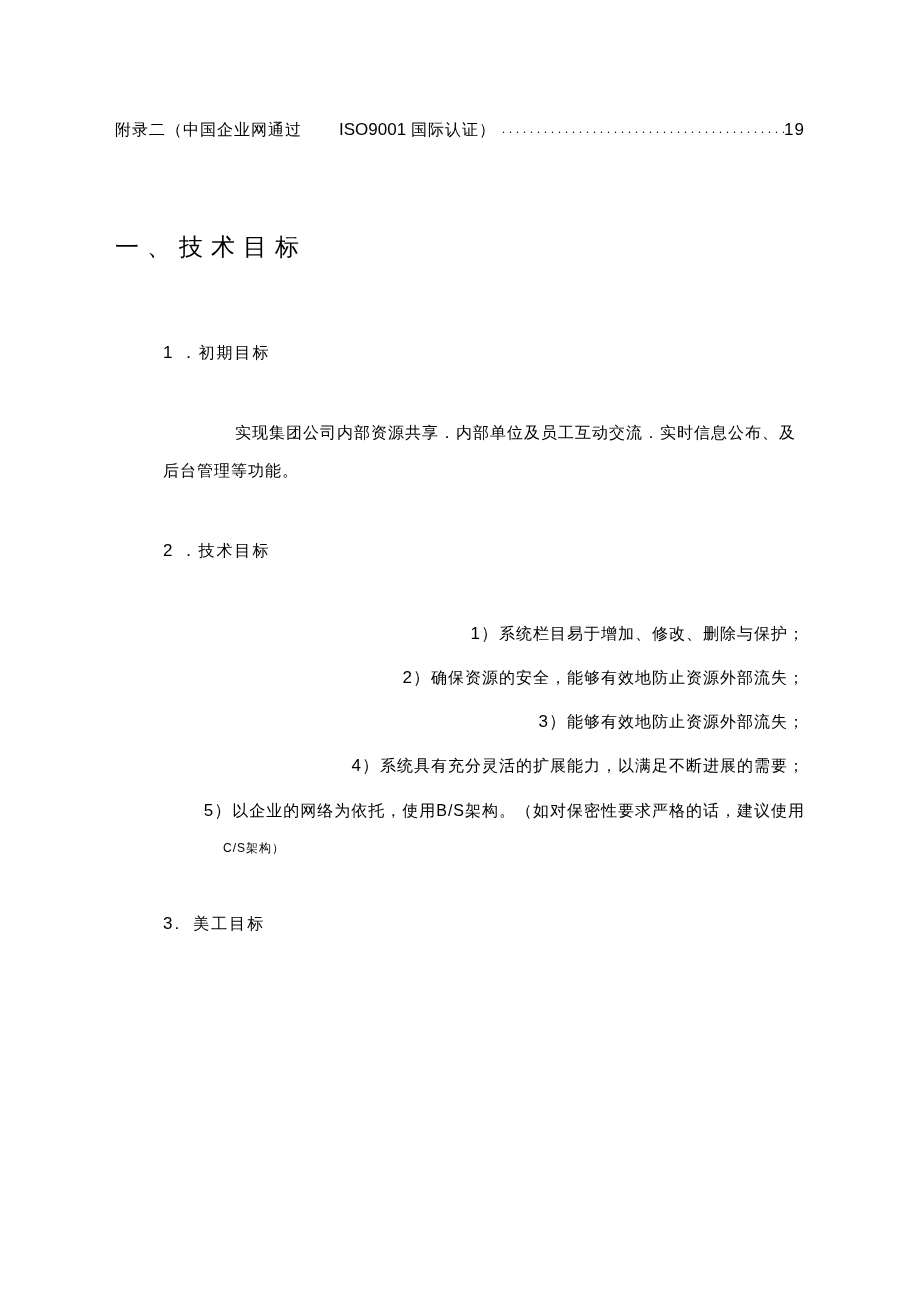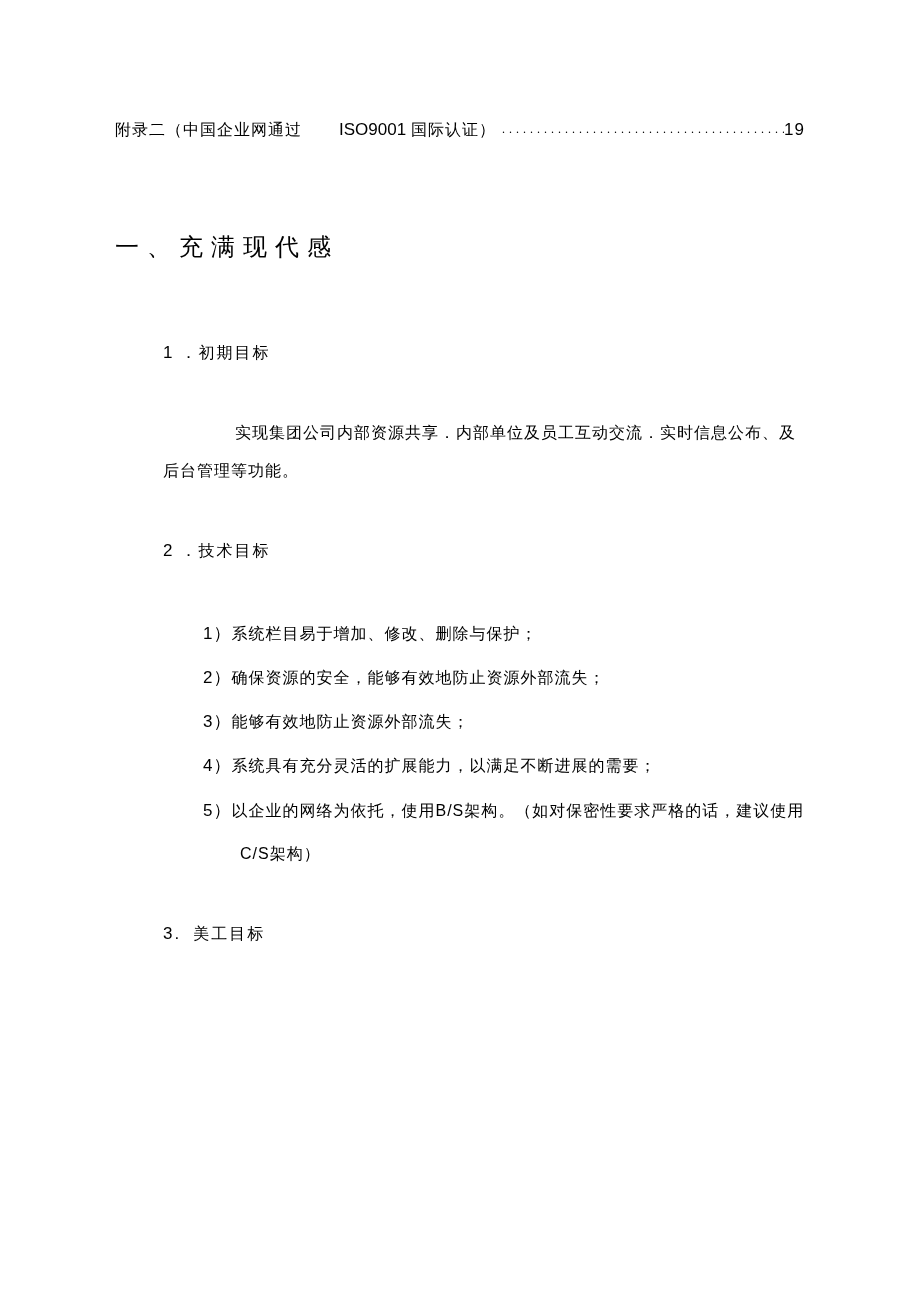--- a/index.html
+++ b/index.html
@@ -72,33 +72,34 @@
     }
     .list {
       margin: 0 0 50px 88px;
     }
     .list-item {
       font-size: 16px;
       line-height: 2.6;
       letter-spacing: 1px;
       padding-left: 38px;
       text-indent: -38px;
+      text-align: right;
     }
     .list-item .num {
       font-family: Arial, sans-serif;
       font-size: 17px;
     }
     .list-item .lat {
       font-family: Arial, sans-serif;
     }
     .list-item-cont {
-      font-size: 16px;
+      font-size: 12px;
       line-height: 2.6;
       letter-spacing: 1px;
-      margin-left: 37px;
+      margin-left: 20px;
     }
     .list-item-cont .lat {
       font-family: Arial, sans-serif;
     }
     .note {
       font-size: 16px;
       line-height: 2.6;
       letter-spacing: 1px;
       margin-left: 126px;
     }
@@ -112,21 +113,21 @@
 <div class="page">
 
   <div class="toc-line">
     <span class="toc-text">
       <span>附录二（中国企业网通过 </span><span class="iso">ISO9001</span><span> 国际认证）</span>
     </span>
     <span class="toc-dots">........................................................................................</span>
     <span class="toc-page">19</span>
   </div>
 
-  <h1 class="section-heading">一、充满现代感</h1>
+  <h1 class="section-heading">一、技术目标</h1>
 
   <div class="sub-heading">
     <span class="num">1</span><span>．初期目标</span>
   </div>
   <p class="body-text"><span class="indent"></span><span>实现集团公司内部资源共享．内部单位及员工互动交流．实时信息公布、及后台管理等功能。</span></p>
 
   <div class="sub-heading">
     <span class="num">2</span><span>．技术目标</span>
   </div>
   <div class="list">

